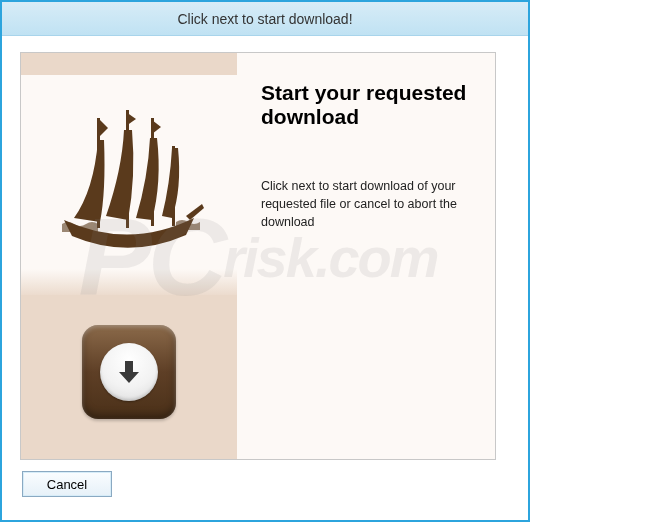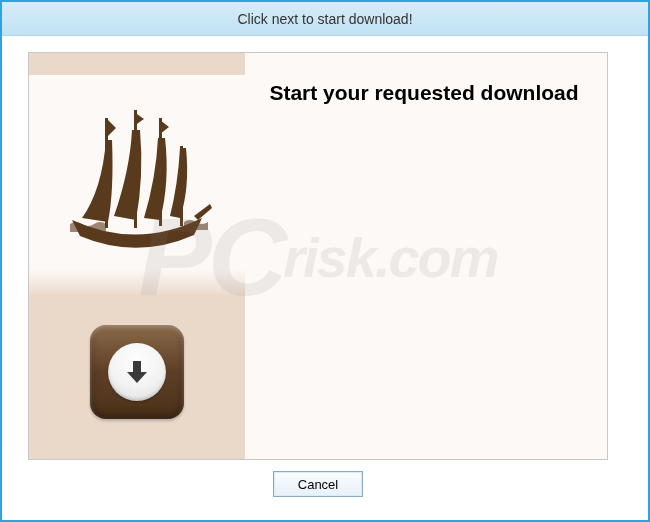--- a/index.html
+++ b/index.html
@@ -3,21 +3,21 @@
   <meta charset="utf-8">
   <style>
     * { margin: 0; padding: 0; box-sizing: border-box; }
     body {
       width: 650px;
       height: 522px;
       font-family: "Segoe UI", Tahoma, sans-serif;
       background: #fff;
     }
     .window {
-      width: 650px;
+      width: 530px;
       height: 522px;
       border: 2px solid #2ca4dd;
       background: #fff;
       display: flex;
       flex-direction: column;
     }
     .titlebar {
       height: 34px;
       background: linear-gradient(to bottom, #d7ecf7, #c0e2f3);
       border-bottom: 1px solid #a8d4eb;
@@ -25,21 +25,20 @@
       align-items: center;
       justify-content: center;
       font-size: 14px;
       color: #333;
     }
     .client {
       flex: 1;
       padding: 16px 32px 12px 18px;
       display: flex;
       flex-direction: column;
-      align-items: center;
     }
     .panel {
       flex: 1;
       border: 1px solid #c8c8c8;
       background: #fdf9f6;
       display: flex;
       position: relative;
       overflow: hidden;
     }
     .side {
@@ -175,20 +174,21 @@
           <div class="download-circle">
             <svg width="30" height="30" viewBox="0 0 30 30">
               <path d="M11 4 L19 4 L19 15 L25 15 L15 26 L5 15 L11 15 Z" fill="#3a3a3a"></path>
             </svg>
           </div>
         </div>
       </div>
 
       <div class="main">
         <div class="heading">Start your requested download</div>
+        <div class="body-text">Click next to start download of your requested file or cancel to abort the download</div>
       </div>
 
       <div class="watermark">
         <span>PC</span><span class="sub">risk.com</span>
       </div>
 
     </div>
     <div class="buttons">
       <button class="btn">Cancel</button>
     </div>

